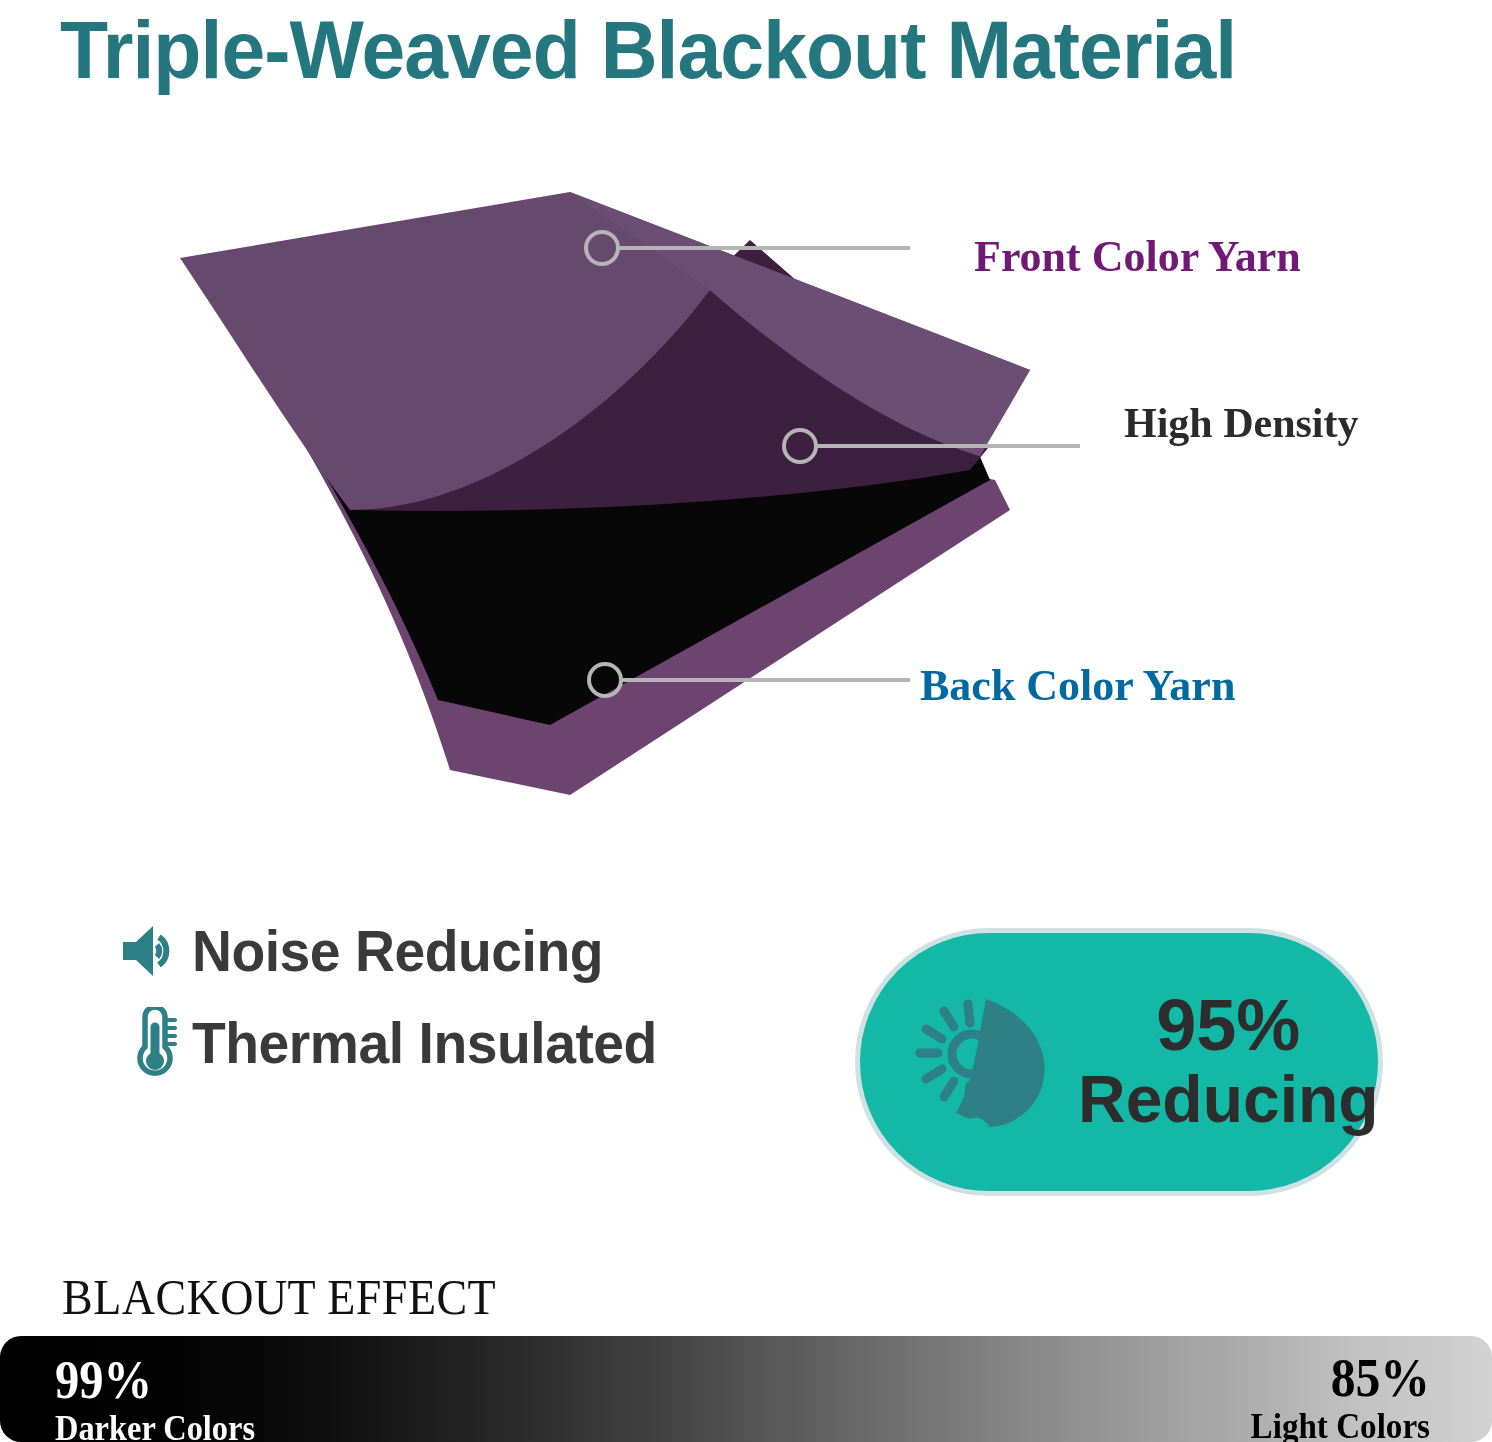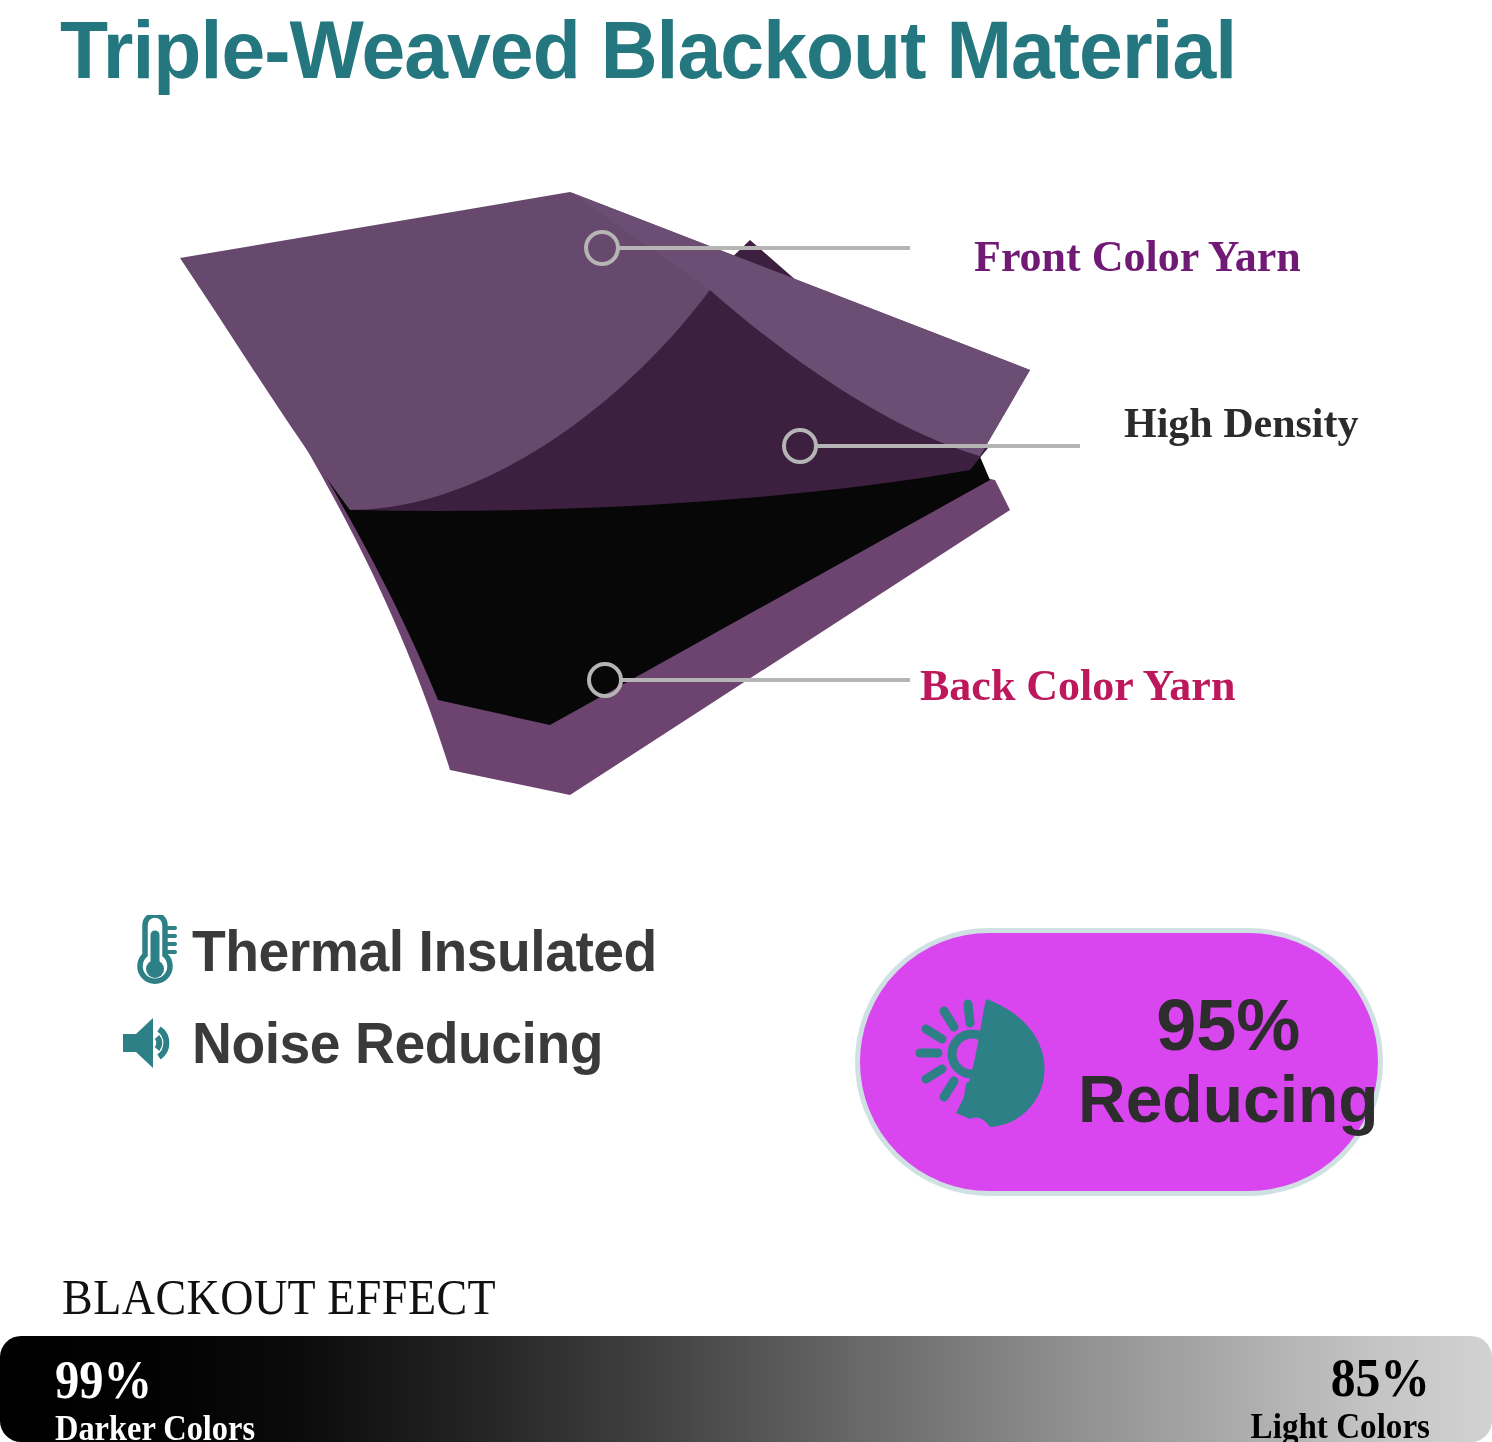--- a/index.html
+++ b/index.html
@@ -60,21 +60,21 @@
     top: 398px;
     font-size: 42px;
     line-height: 50px;
     color: #2b2b2b;
     margin-left: 16px;
   }
   .callout-back {
     left: 920px;
     top: 660px;
     font-size: 44px;
-    color: #be185d;
+    color: #0369a1;
   }
 
   
   .features {
     position: absolute;
     left: 108px;
     top: 905px;
     width: 700px;
   }
   .feature-row {
@@ -103,21 +103,21 @@
 
   
   .badge {
     position: absolute;
     left: 855px;
     top: 928px;
     width: 528px;
     height: 268px;
     border: 5px solid #cfe1e3;
     border-radius: 134px;
-    background: #d946ef;
+    background: #14b8a6;
     display: flex;
     align-items: center;
     box-sizing: border-box;
   }
   .badge-icon {
     flex: 0 0 190px;
     margin-left: 28px;
     display: flex;
     align-items: center;
     justify-content: center;
@@ -227,47 +227,47 @@
 
 <div class="callout-label callout-front">Front  Color Yarn</div>
 
 <div class="callout-label callout-black">
   <div>High Density</div>
 </div>
 
 <div class="callout-label callout-back">Back Color Yarn</div>
 
 <div class="features">
+
+  <div class="feature-row">
+    <span class="feature-icon">
+      <svg width="62" height="60" viewBox="0 0 62 60" xmlns="http://www.w3.org/2000/svg">
+        <path d="M4 21 h13 L34 5 v50 L17 39 H4 Z" fill="#2d8086"></path>
+        <path d="M40 16 a17 17 0 0 1 0 28" fill="none" stroke="#2d8086" stroke-width="6"></path>
+        <path d="M38 24 a9 9 0 0 1 0 12" fill="none" stroke="#2d8086" stroke-width="6"></path>
+      </svg>
+    </span>
+    <span class="feature-text">Noise Reducing</span>
+  </div>
 
   <div class="feature-row">
     <span class="feature-icon">
       <svg width="56" height="72" viewBox="0 0 56 72" xmlns="http://www.w3.org/2000/svg">
         <path d="M23 10 a10 10 0 0 1 20 0 v30 a15 15 0 1 1 -20 0 Z" fill="none" stroke="#2d8086" stroke-width="5.5"></path>
         <path d="M33 20 v30" stroke="#2d8086" stroke-width="9" stroke-linecap="round"></path>
         <circle cx="33" cy="54" r="9" fill="#2d8086"></circle>
         <g stroke="#2d8086" stroke-width="4" stroke-linecap="round">
           <line x1="46" y1="13" x2="53" y2="13"></line>
           <line x1="46" y1="21" x2="53" y2="21"></line>
           <line x1="46" y1="29" x2="53" y2="29"></line>
           <line x1="46" y1="37" x2="53" y2="37"></line>
         </g>
       </svg>
     </span>
     <span class="feature-text">Thermal Insulated</span>
-  </div>
-
-  <div class="feature-row">
-    <span class="feature-icon">
-      <svg width="62" height="60" viewBox="0 0 62 60" xmlns="http://www.w3.org/2000/svg">
-        <path d="M4 21 h13 L34 5 v50 L17 39 H4 Z" fill="#2d8086"></path>
-        <path d="M40 16 a17 17 0 0 1 0 28" fill="none" stroke="#2d8086" stroke-width="6"></path>
-        <path d="M38 24 a9 9 0 0 1 0 12" fill="none" stroke="#2d8086" stroke-width="6"></path>
-      </svg>
-    </span>
-    <span class="feature-text">Noise Reducing</span>
   </div>
 
 </div>
 
 <div class="badge">
   <span class="badge-icon">
     <svg width="150" height="150" viewBox="0 0 150 150" xmlns="http://www.w3.org/2000/svg">
       <g stroke="#2d8086" stroke-width="9" stroke-linecap="round">
         <line x1="12" y1="66" x2="30" y2="66"></line>
         <line x1="18" y1="42" x2="34" y2="52"></line>

